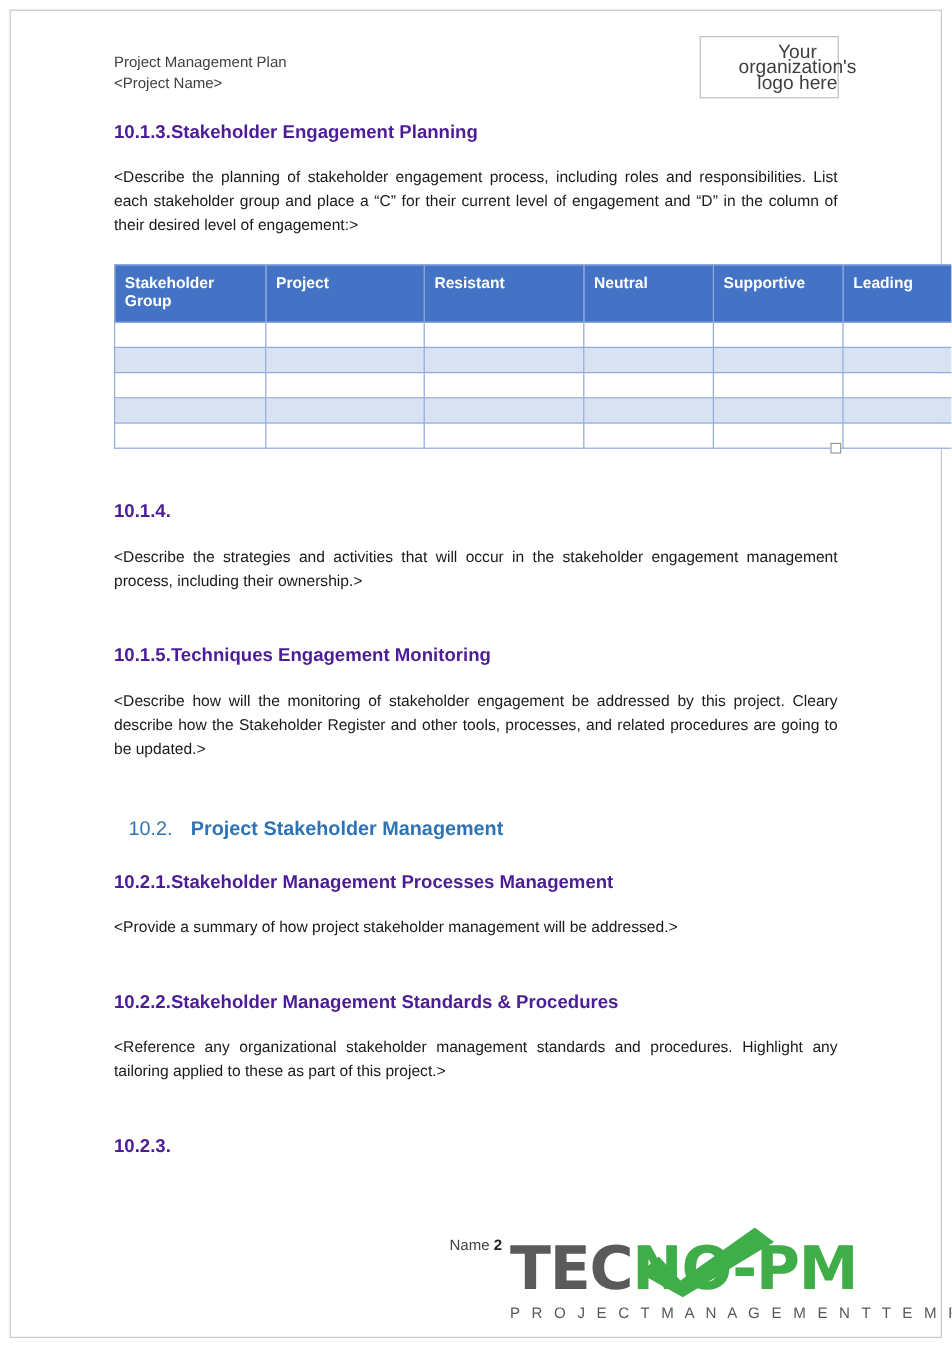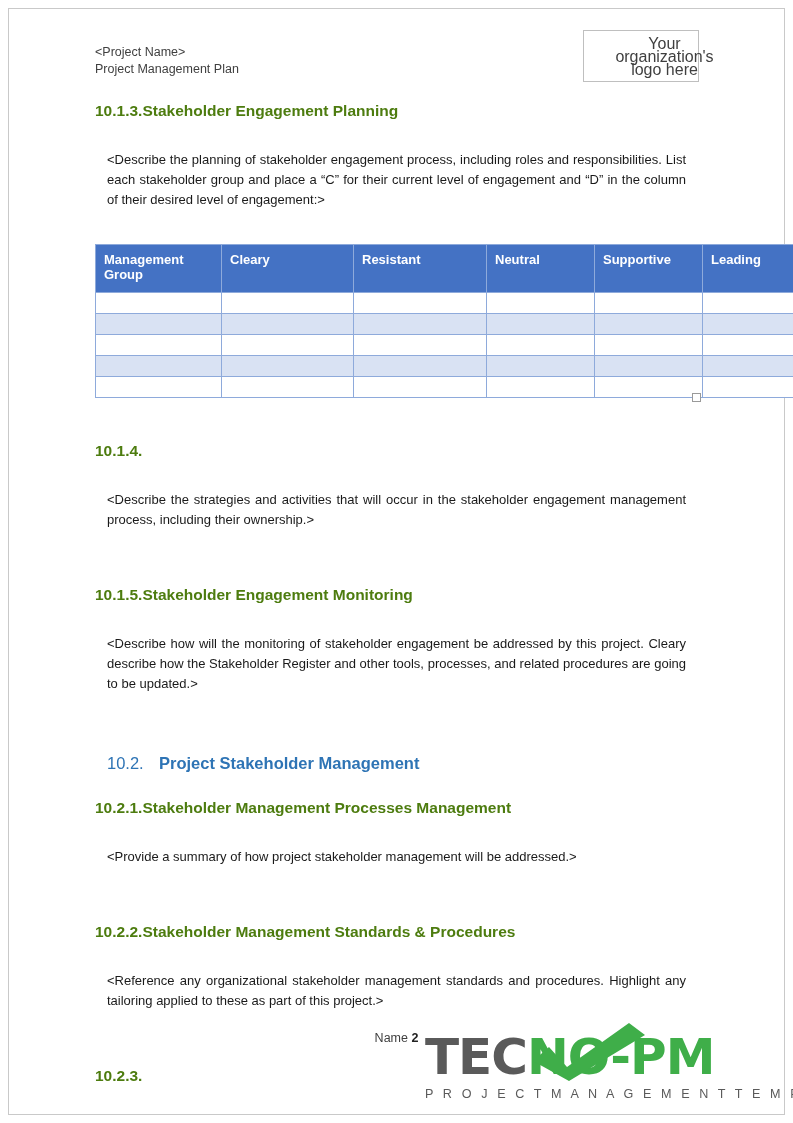--- a/index.html
+++ b/index.html
@@ -73,38 +73,38 @@
     align-items: baseline;
   }
   h2.sec-h2 .num {
     display: inline-block;
     min-width: 52px;
     font-weight: normal;
     color: #2E74B5;
   }
   h3.sec-h3 {
     font-size: 15.5px;
-    color: #4d7c0f;
+    color: #4c1d95;
     font-weight: bold;
     margin: 0;
     padding: 0;
     display: flex;
     align-items: flex-start;
   }
   h3.sec-h3 .num {
     display: inline-block;
     min-width: 0;
     white-space: pre;
   }
   p.body-text {
     font-size: 13px;
     color: #1a1a1a;
     line-height: 20px;
     text-align: justify;
-    margin: 12px;
+    margin: 0;
   }
   .sp-14 { height: 14px; }
   .sp-18 { height: 18px; }
   .sp-22 { height: 22px; }
   .sp-36 { height: 36px; }
   .sp-44 { height: 44px; }
   
   table.stk {
     border-collapse: collapse;
     width: 603px;
@@ -190,22 +190,22 @@
 </style>
 </head>
 <body>
 
 <div class="page">
   <div class="page-border"></div>
 
   <div class="content">
 
     <div class="doc-header">
+      <div class="header-text">Project Management Plan</div>
       <div class="header-text">&lt;Project Name&gt;</div>
-      <div class="header-text">Project Management Plan</div>
       <div class="logo-box">
         <div>
           <span>Your</span>
           <span>organization's</span>
           <span>logo here</span>
         </div>
       </div>
     </div>
 
     <h3 class="sec-h3">
@@ -214,22 +214,22 @@
     </h3>
     <div class="sp-18"></div>
     <p class="body-text">&lt;Describe the planning of stakeholder engagement process, including roles and responsibilities. List each stakeholder group and place a “C” for their current level of engagement and “D” in the column of their desired level of engagement:&gt;</p>
 
     <div class="sp-22"></div>
 
     <div class="table-wrap">
       <table class="stk">
         <thead>
           <tr>
-            <th style="width:109px">Management Group</th>
-            <th style="width:115px">Cleary</th>
+            <th style="width:109px">Stakeholder Group</th>
+            <th style="width:115px">Project</th>
             <th style="width:116px">Resistant</th>
             <th style="width:91px">Neutral</th>
             <th style="width:91px">Supportive</th>
             <th style="width:81px">Leading</th>
           </tr>
         </thead>
         <tbody>
           <tr class="plain">
             <td></td>
             <td></td>
@@ -280,21 +280,21 @@
     <h3 class="sec-h3">
       <span class="num">10.1.4.</span>
     </h3>
     <div class="sp-18"></div>
     <p class="body-text">&lt;Describe the strategies and activities that will occur in the stakeholder engagement management process, including their ownership.&gt;</p>
 
     <div class="sp-44"></div>
 
     <h3 class="sec-h3">
       <span class="num">10.1.5.</span>
-      <span>Stakeholder Engagement Monitoring</span>
+      <span>Techniques Engagement Monitoring</span>
     </h3>
     <div class="sp-18"></div>
     <p class="body-text">&lt;Describe how will the monitoring of stakeholder engagement be addressed by this project. Cleary describe how the Stakeholder Register and other tools, processes, and related procedures are going to be updated.&gt;</p>
 
     <div class="sp-36"></div>
 
     <h2 class="sec-h2">
       <span class="num">10.2.</span>
       <span>Project Stakeholder Management</span>
     </h2>

